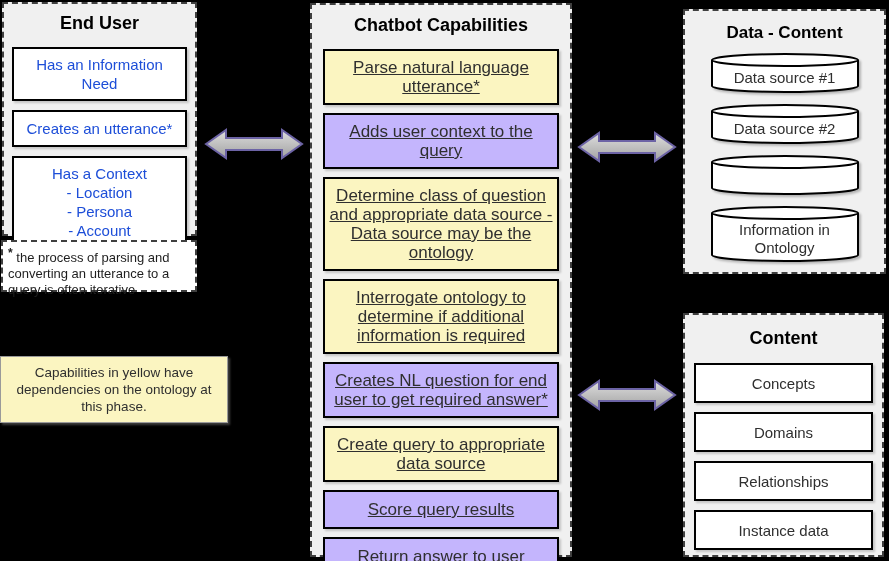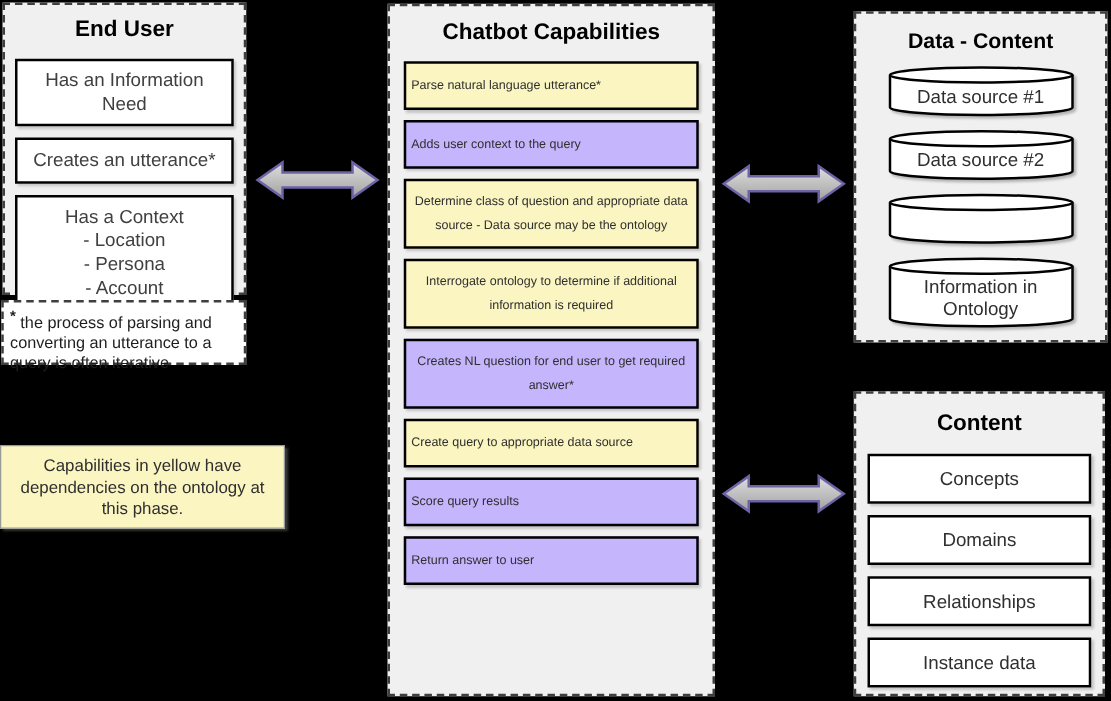--- a/index.html
+++ b/index.html
@@ -33,21 +33,21 @@
 
   
   .panel-end-user { left: 2px; top: 2px; width: 195px; height: 234px; padding: 9px 8px 8px; }
   .panel-end-user .panel-title { margin-bottom: 13px; }
   .panel-end-user .stack { display: flex; flex-direction: column; gap: 9px; width: 100%; }
 
   .wbox {
     background: #ffffff;
     border: 2px solid #000;
     box-shadow: 2px 2px 2px rgba(0,0,0,0.18);
-    color: #404040;
+    color: #1d4ed8;
     font-size: 15px;
     line-height: 19px;
     text-align: center;
     display: flex;
     flex-direction: column;
     align-items: center;
     justify-content: center;
     padding: 6px 4px;
     width: 100%;
   }
@@ -87,28 +87,30 @@
   }
 
   
   .panel-chatbot { left: 310px; top: 3px; width: 262px; height: 554px; padding: 10px 11px 8px; }
   .panel-chatbot .panel-title { margin-bottom: 13px; }
   .panel-chatbot .stack { display: flex; flex-direction: column; gap: 8px; width: 100%; flex: 1 1 auto; }
   .cap {
     border: 2px solid #000;
     box-shadow: 2px 2px 2px rgba(0,0,0,0.18);
     color: #2f2f2f;
-    font-size: 10px;
+    font-size: 17px;
     line-height: 19px;
     text-align: center;
     display: flex;
     align-items: center;
+    justify-content: center;
     padding: 7px 4px;
     width: 100%;
     min-height: 39px;
+    text-decoration: underline;
   }
   .cap.yellow { background: #fbf5c1; }
   .cap.white  { background: #c4b5fd; }
 
   
   .panel-data { left: 683px; top: 9px; width: 203px; height: 265px; padding: 10px 8px 8px; justify-content: center; }
   .panel-data .panel-title { font-size: 17px; margin-bottom: 9px; }
   .panel-data .stack { display: flex; flex-direction: column; gap: 9px; align-items: center; }
 
   .cyl { position: relative; width: 150px; filter: drop-shadow(2px 2px 1px rgba(0,0,0,0.25)); }

